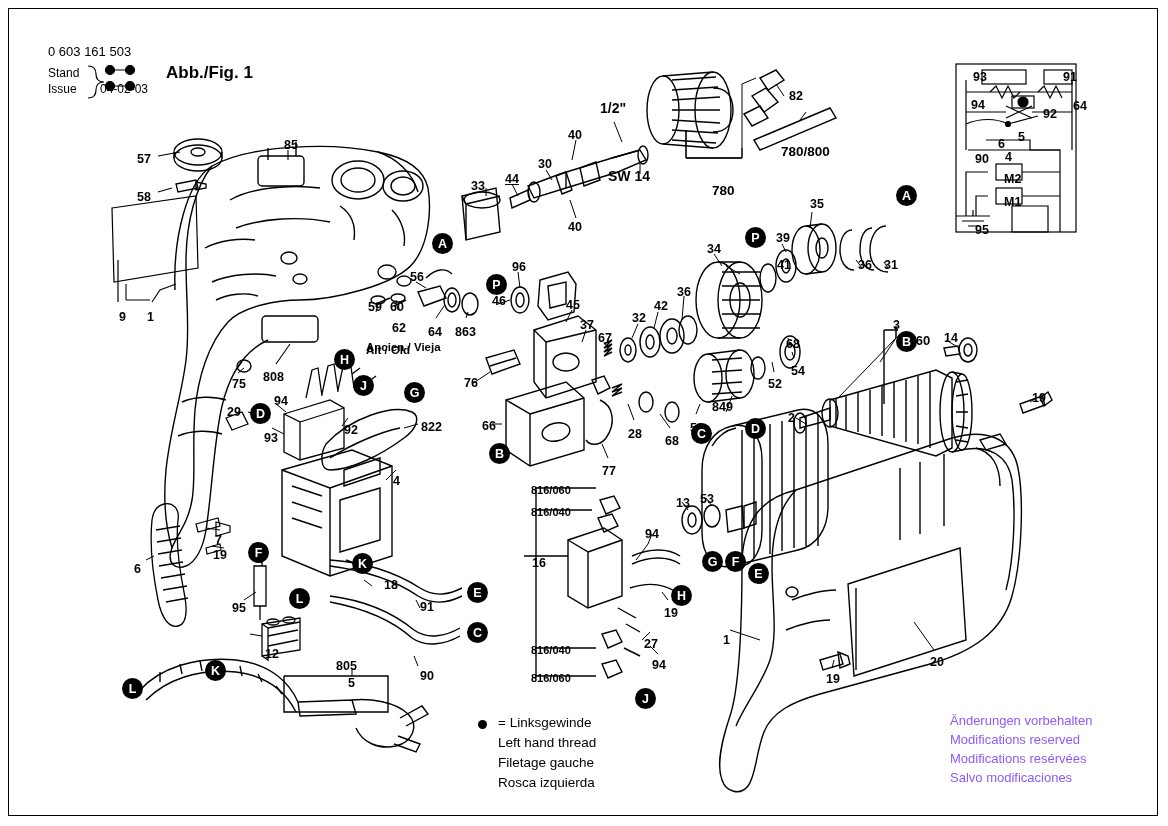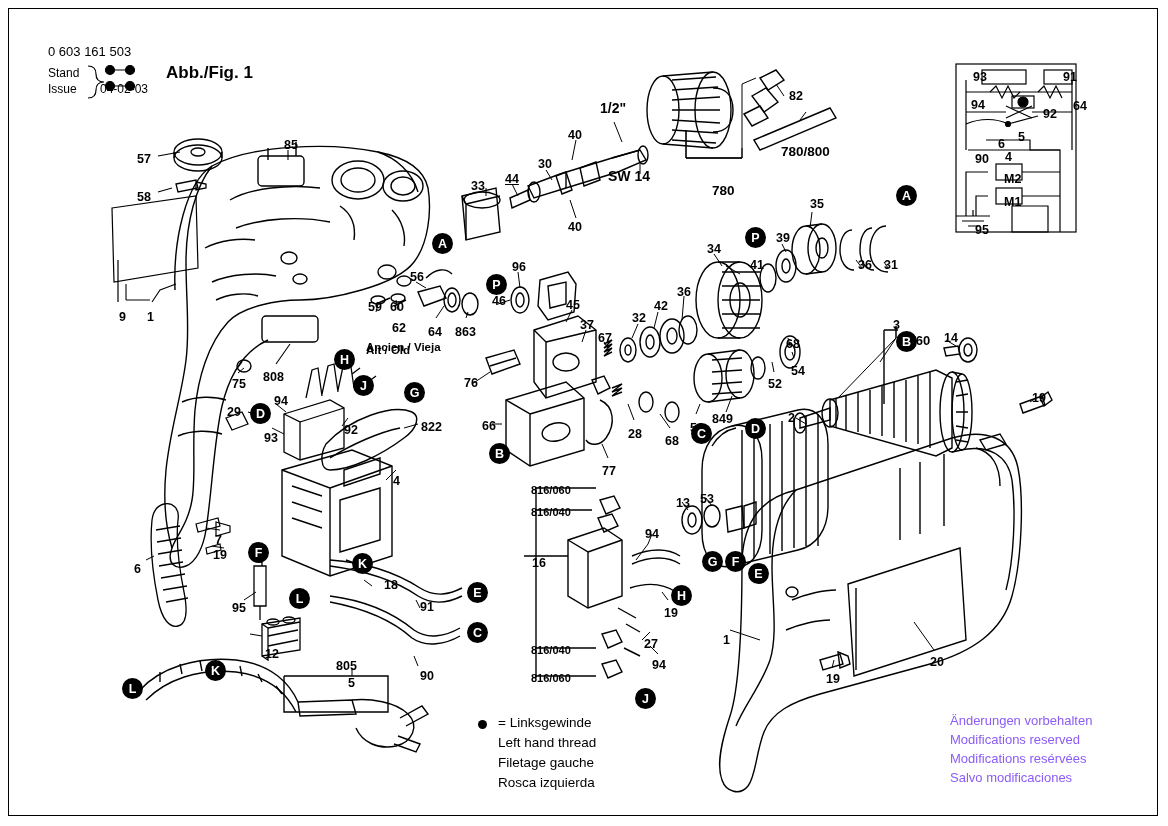--- a/index.html
+++ b/index.html
@@ -514,32 +514,32 @@
       <div class="num" style="left: 455px; top: 325px;">863</div>
       <div class="num" style="left: 512px; top: 260px;">96</div>
       <div class="num" style="left: 492px; top: 294px;">46</div>
       <div class="num" style="left: 566px; top: 298px;">45</div>
       <div class="num" style="left: 580px; top: 318px;">37</div>
       <div class="num" style="left: 598px; top: 331px;">67</div>
       <div class="num" style="left: 632px; top: 311px;">32</div>
       <div class="num" style="left: 654px; top: 299px;">42</div>
       <div class="num" style="left: 677px; top: 285px;">36</div>
       <div class="num" style="left: 707px; top: 242px;">34</div>
-      <div class="num" style="left: 718px; top: 258px; padding-left: 32px;">41</div>
+      <div class="num" style="left: 745px; top: 258px; padding-left: 32px;">41</div>
       <div class="num" style="left: 776px; top: 231px;">39</div>
       <div class="num" style="left: 810px; top: 197px;">35</div>
       <div class="num" style="left: 858px; top: 258px;">36</div>
       <div class="num" style="left: 884px; top: 258px;">31</div>
       <div class="num" style="left: 789px; top: 89px;">82</div>
       <div class="num" style="left: 464px; top: 376px;">76</div>
       <div class="num" style="left: 482px; top: 419px;">66</div>
       <div class="num" style="left: 628px; top: 427px;">28</div>
       <div class="num" style="left: 665px; top: 434px;">68</div>
       <div class="num" style="left: 690px; top: 421px;">52</div>
-      <div class="num" style="left: 712px; top: 412px;">849</div>
+      <div class="num" style="left: 712px; top: 400px;">849</div>
       <div class="num" style="left: 768px; top: 377px;">52</div>
       <div class="num" style="left: 791px; top: 364px;">54</div>
       <div class="num" style="left: 786px; top: 337px;">68</div>
       <div class="num" style="left: 602px; top: 464px;">77</div>
       <div class="num" style="left: 893px; top: 318px;">3</div>
       <div class="num" style="left: 944px; top: 331px;">14</div>
       <div class="num" style="left: 788px; top: 411px;">2</div>
       <div class="num" style="left: 1032px; top: 391px;">19</div>
       <div class="num" style="left: 676px; top: 496px;">13</div>
       <div class="num" style="left: 700px; top: 492px;">53</div>

